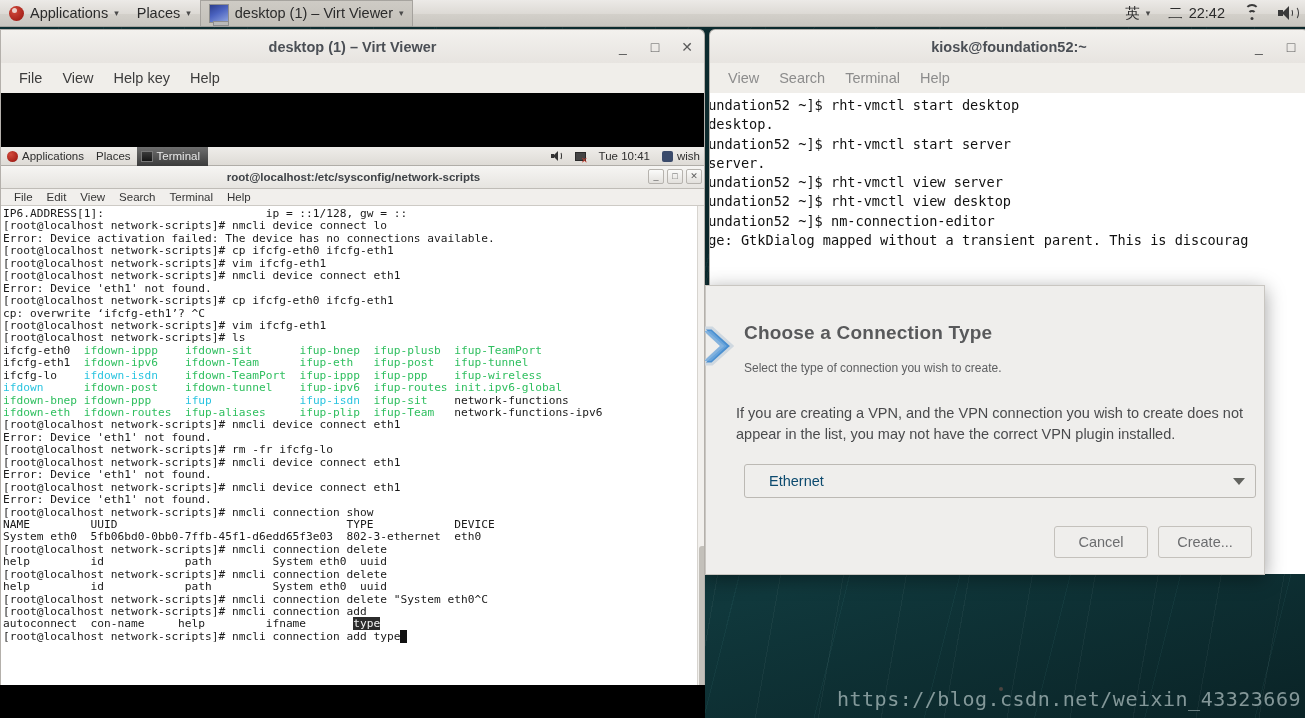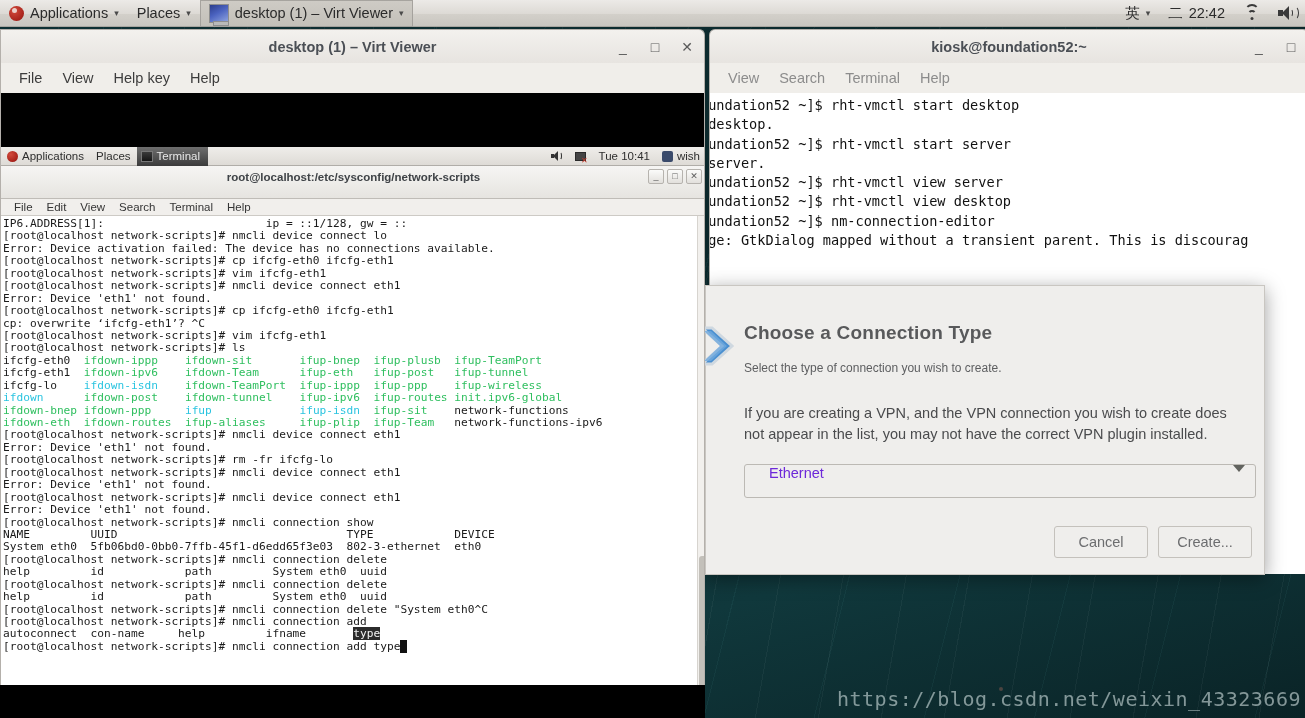--- a/index.html
+++ b/index.html
@@ -170,21 +170,21 @@
       border-top:5px solid transparent; border-bottom:5px solid transparent; border-right:5px solid #333;}
   .gp-vol .w { position:absolute; left:7px; top:1px; width:4px;height:8px;
       border:1px solid #333; border-radius:50%; border-left-color:transparent;
       border-top-color:transparent; border-bottom-color:transparent; }
 
   
   #guest-term {
     position:absolute; left:0px; top:73px; width:705px; height:582px;
   }
   .gt-title {
-    height:33px; position:relative;
+    height:23px; position:relative;
     background:linear-gradient(180deg,#f6f5f3 0%, #e6e4e0 100%);
     border-bottom:1px solid #bfbcb7;
   }
   .gt-title .t {
     position:absolute; left:0; right:0; top:0; height:21px;
     display:flex; align-items:center; justify-content:center;
     font-size:11.5px; font-weight:bold; color:#3f4347;
   }
   .gt-btns { position:absolute; right:4px; top:3px; display:flex; gap:3px; }
   .gt-btn {
@@ -289,28 +289,28 @@
   }
   .cd-head {
     position:absolute; left:38px; top:36px; right:20px;
     font-size:19px; color:#58595b; font-weight:bold; letter-spacing:0.2px;
   }
   .cd-sub {
     position:absolute; left:38px; top:75px; right:24px;
     font-size:12px; color:#5d5e60;
   }
   .cd-para {
-    position:absolute; left:38px; top:117px; right:20px;
+    position:absolute; left:30px; top:117px; right:20px;
     font-size:14.5px; color:#4a4b4d; line-height:21px;
   }
   .cd-combo {
     position:absolute; left:38px; top:178px; width:512px; height:34px;
     background:#efeeec; border:1px solid #bcb9b4; border-radius:3px;
-    display:flex; align-items:flex-start; padding:0 10px;
-    font-size:14.5px; color:#6d28d9;
+    display:flex; align-items:center; padding:0 10px;
+    font-size:14.5px; color:#0c4a6e;
   }
   .cd-combo .lbl { padding-left: 14px; }
   .cd-combo .arrow {
     margin-left:auto; width:0;height:0;
     border-left:6px solid transparent; border-right:6px solid transparent;
     border-top:7px solid #62635f;
   }
   .cd-buttons {
     position:absolute; right:12px; bottom:16px; display:flex; gap:10px;
   }

